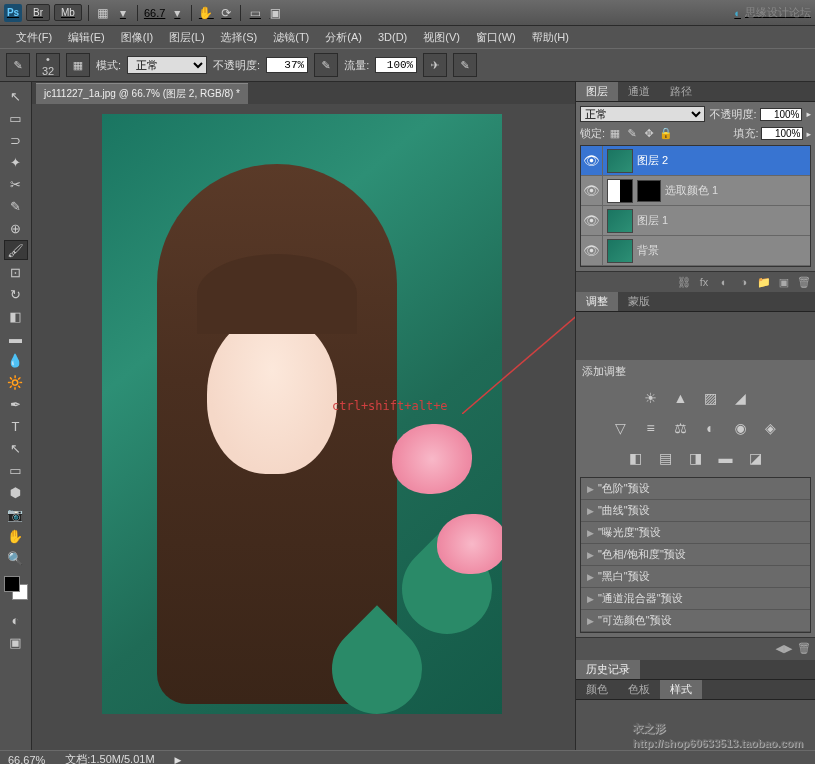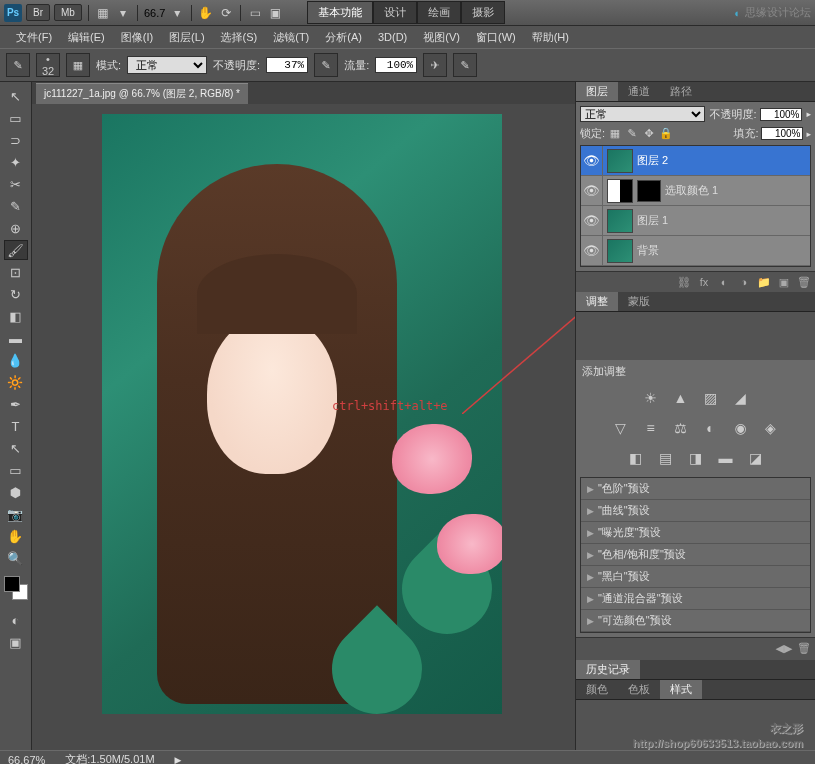--- a/index.html
+++ b/index.html
@@ -1,17 +1,17 @@
 <!DOCTYPE html>
 <html><head>
 <meta charset="utf-8">
 <style>
 * { margin: 0; padding: 0; box-sizing: border-box; font-family: "Microsoft YaHei", sans-serif; font-size: 11px; }
 body { background: #535353; width: 815px; height: 764px; overflow: hidden; position: relative; }
-.titlebar { background: linear-gradient(#6a6a6a, #535353); height: 26px; display: flex; align-items: center; padding: 12px 4px; gap: 4px; border-bottom: 1px solid #2a2a2a; }
+.titlebar { background: linear-gradient(#6a6a6a, #535353); height: 26px; display: flex; align-items: center; padding: 12px 4px; gap: 4px; border-bottom: 1px solid #2a2a2a; text-decoration: underline; }
 .ps-icon { width: 18px; height: 18px; background: #1a4d6e; color: #6cf; font-weight: bold; font-size: 10px; display: flex; align-items: center; justify-content: center; border-radius: 2px; }
 .titlebar-btn { background: #4a4a4a; border: 1px solid #2a2a2a; color: #ddd; padding: 2px 6px; font-size: 10px; border-radius: 2px; }
 .titlebar-sep { width: 1px; height: 16px; background: #2a2a2a; margin: 0 2px; }
 .titlebar-icon { width: 16px; height: 16px; display: flex; align-items: center; justify-content: center; color: #ccc; font-size: 12px; }
 .workspace-tabs { display: flex; margin-left: 20px; }
 .workspace-tab { padding: 3px 10px; background: #3a3a3a; color: #ccc; border: 1px solid #222; font-size: 11px; }
 .workspace-tab.active { background: #5a5a5a; color: #fff; }
 .watermark-top { color: #888; font-size: 11px; margin-left: auto; display: flex; align-items: center; gap: 4px; }
 .menubar { background: #535353; height: 22px; display: flex; align-items: center; padding: 0 8px; gap: 0; color: #ddd; }
 .menu-item { padding: 2px 8px; cursor: default; }
@@ -62,21 +62,21 @@
 .layer-name { font-size: 11px; }
 .panel-footer { display: flex; justify-content: flex-end; gap: 4px; padding: 3px; background: #535353; border-top: 1px solid #333; }
 .panel-footer-icon { width: 16px; height: 14px; color: #aaa; font-size: 11px; display: flex; align-items: center; justify-content: center; }
 .adj-title { padding: 4px 6px; font-size: 11px; color: #ddd; }
 .adj-icons { display: flex; justify-content: center; gap: 10px; padding: 6px; }
 .adj-icon { width: 20px; height: 18px; color: #ccc; font-size: 14px; display: flex; align-items: center; justify-content: center; }
 .preset-list { background: #6a6a6a; border: 1px solid #333; margin: 4px; }
 .preset-row { padding: 3px 6px; border-bottom: 1px solid #555; font-size: 11px; color: #ddd; display: flex; align-items: center; gap: 4px; }
 .preset-arrow { font-size: 9px; color: #aaa; }
 .statusbar { height: 18px; background: #535353; border-top: 1px solid #6a6a6a; display: flex; align-items: center; padding: 0 8px; gap: 20px; color: #ddd; font-size: 11px; }
-.watermark-shop { position: absolute; right: 12px; bottom: 14px; color: #666; font-size: 15px; font-weight: bold; text-align: right; line-height: 1.3; text-shadow: 1px 1px 0 #aaa; }
+.watermark-shop { position: absolute; right: 12px; bottom: 14px; color: #666; font-size: 15px; font-weight: bold; line-height: 1.3; text-shadow: 1px 1px 0 #aaa; }
 .mini-input { width: 42px; background: #fff; border: 1px solid #333; font-size: 10px; text-align: right; padding: 0 2px; }
 </style>
 </head>
 <body>
 
 <div class="titlebar">
   <div class="ps-icon">Ps</div>
   <div class="titlebar-btn">Br</div>
   <div class="titlebar-btn">Mb</div>
   <div class="titlebar-sep"></div>
@@ -84,26 +84,20 @@
   <div class="titlebar-icon">▾</div>
   <div class="titlebar-sep"></div>
   <span>66.7</span>
   <div class="titlebar-icon">▾</div>
   <div class="titlebar-sep"></div>
   <div class="titlebar-icon">✋</div>
   <div class="titlebar-icon">⟳</div>
   <div class="titlebar-sep"></div>
   <div class="titlebar-icon">▭</div>
   <div class="titlebar-icon">▣</div>
-  <div class="workspace-tabs">
-    <div class="workspace-tab active">基本功能</div>
-    <div class="workspace-tab">设计</div>
-    <div class="workspace-tab">绘画</div>
-    <div class="workspace-tab">摄影</div>
-  </div>
   <div class="watermark-top">
     <span style="color:#4ac">◐</span>
       <span>思缘设计论坛</span>
   </div>
 </div>
 
 <div class="menubar">
   <div class="menu-item">文件(F)</div>
   <div class="menu-item">编辑(E)</div>
   <div class="menu-item">图像(I)</div>

